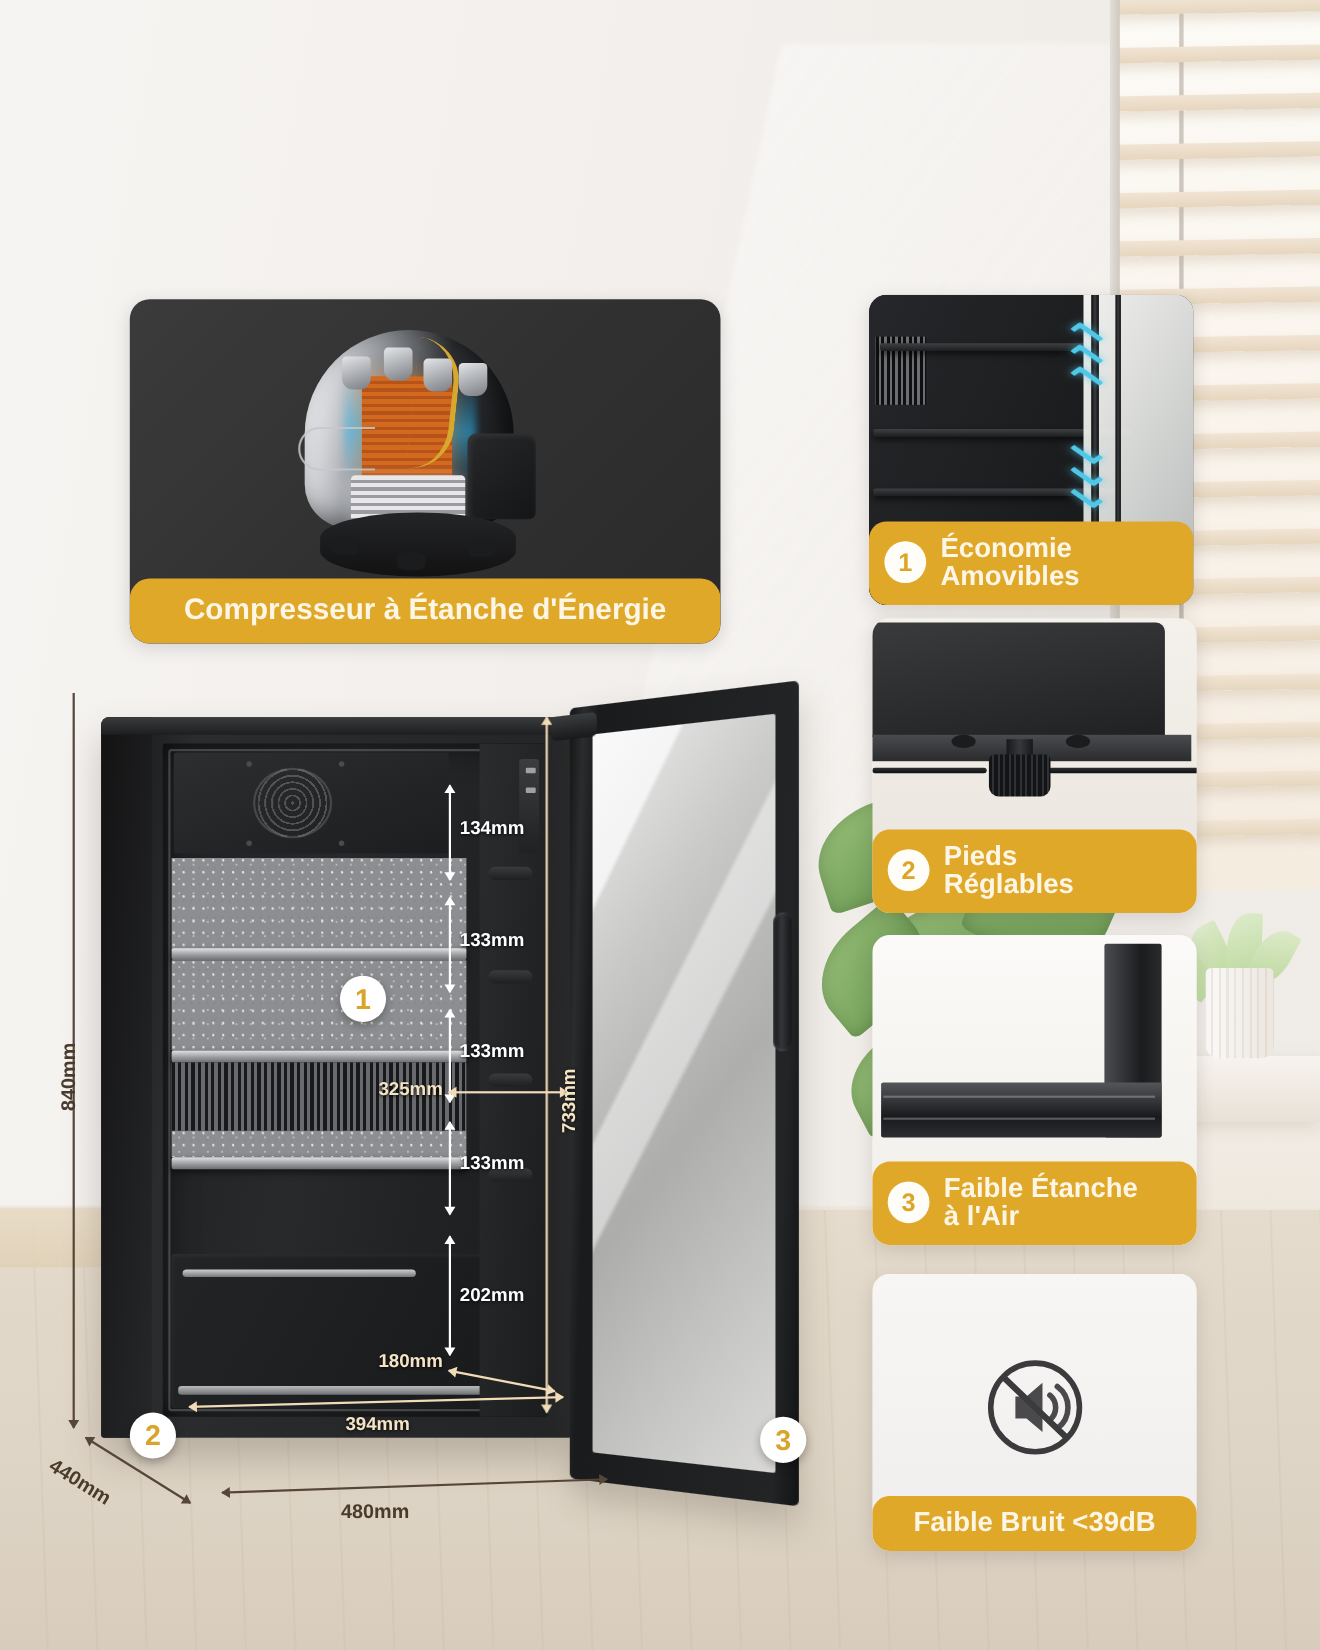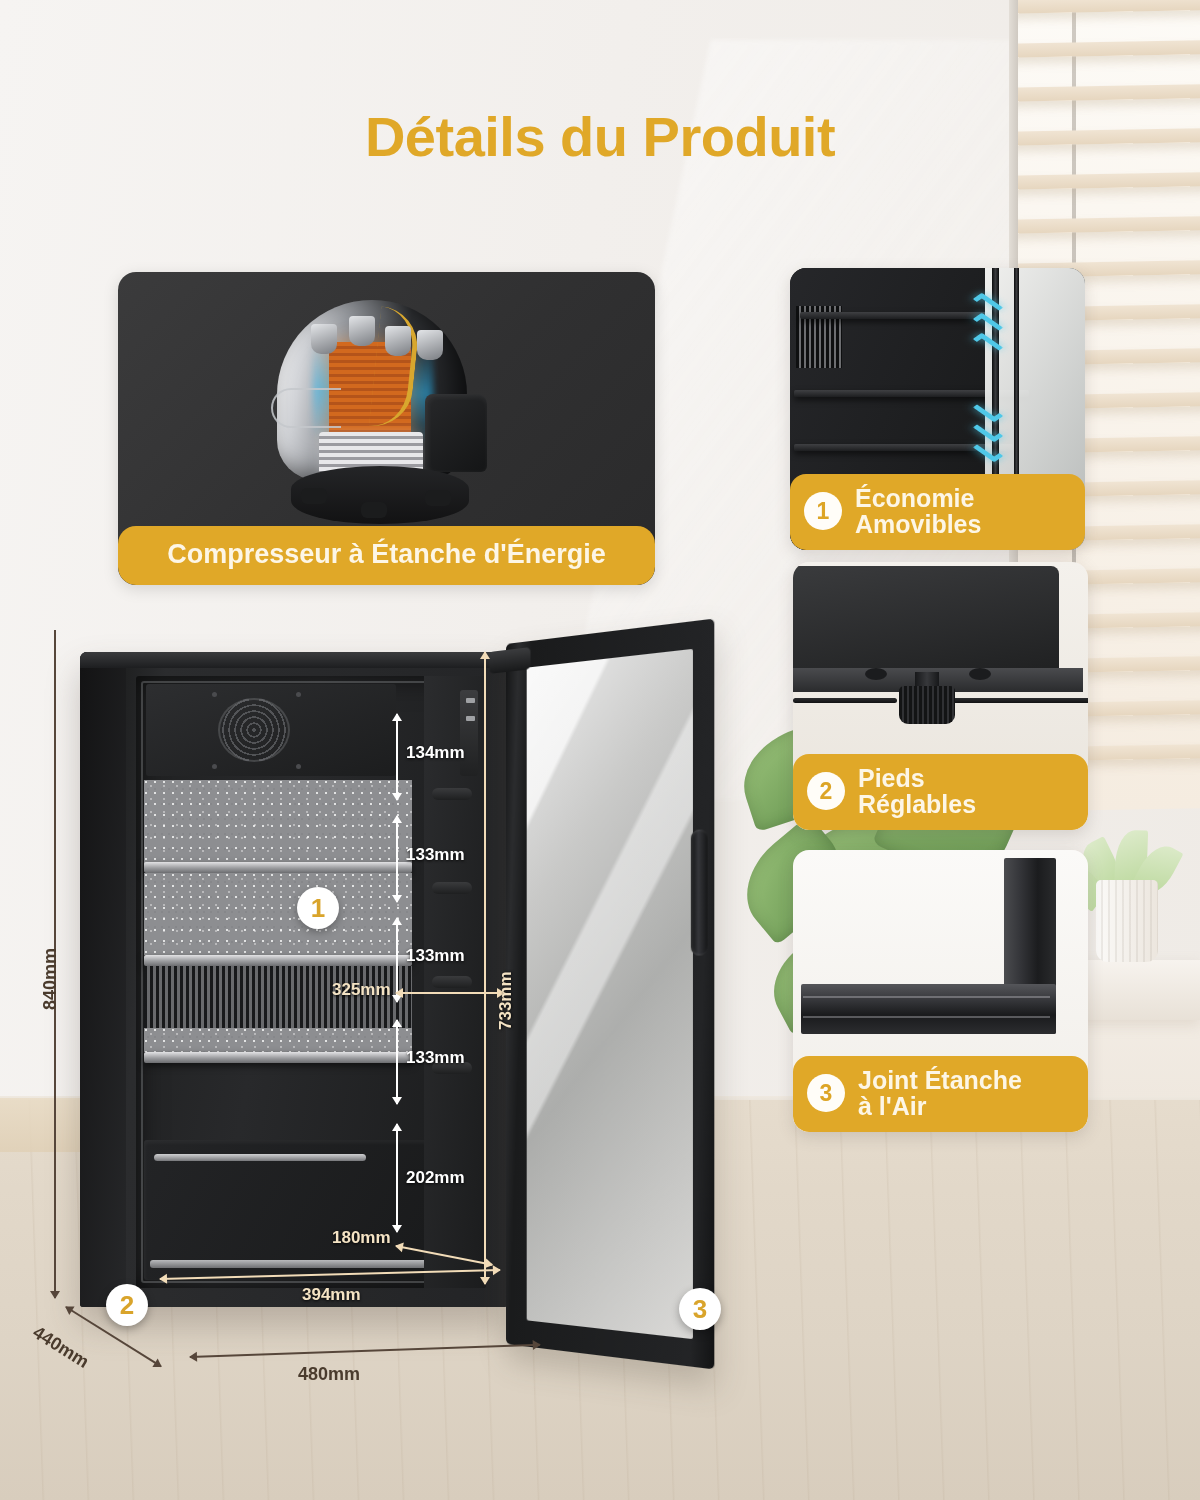--- a/index.html
+++ b/index.html
@@ -220,21 +220,21 @@
     background: #e0a828;
     color: #fdf6e6;
     font-size: 27px;
     font-weight: 700;
     text-align: center;
     padding: 13px 0 15px;
     border-radius: 18px;
   }
 
   
-  .fridge-area { position:absolute; left:44px; top:630px; width:720px; height:790px;text-align:right; }
+  .fridge-area { position:absolute; left:56px; top:630px; width:720px; height:790px;text-align:right; }
 
   .fridge-body {
     position:absolute; left:36px; top:22px; width:428px; height:655px;
     background:linear-gradient(95deg,#18191a 0%,#202122 10%,#2b2c2e 18%,#232426 100%);
     border-radius:7px 4px 3px 3px;
     box-shadow:0 18px 34px rgba(80,70,60,.28);
   }
   .fridge-side {
     position:absolute; left:0; top:0; width:46px; height:100%;
     background:linear-gradient(95deg,#131314,#262729);
@@ -546,21 +546,20 @@
       <div class="leafy" style="left:48px; top:18px; width:32px; height:54px; transform:rotate(28deg);"></div>
       <div class="leafy" style="left:6px;  top:34px; width:30px; height:44px; transform:rotate(-52deg);"></div>
     </div>
     <div class="pot"></div>
 
     <div class="baseboard"></div>
     <div class="floor"></div>
     <div class="wood-strip"></div>
   </div>
 
-  <div class="title">Détails du Produit</div>
 
   <div class="compressor-card">
     <div class="compressor-img">
       <div class="comp-dome"></div>
       <div class="comp-glow"></div>
       <div class="comp-coil"></div>
       <div class="comp-fins"></div>
       <div class="comp-tube"></div>
       <div class="comp-cap" style="left:54px; top:34px;"></div>
       <div class="comp-cap" style="left:92px; top:26px;"></div>
@@ -714,19 +713,33 @@
 
   <div class="rcard" style="left:793px; top:850px; height:282px;">
     <div class="photo seal-photo">
       <div class="sl-vert"></div>
       <div class="sl-horz"></div>
       <div class="sl-line" style="left:10px; right:38px; top:146px;"></div>
       <div class="sl-line" style="left:10px; right:38px; top:166px;"></div>
     </div>
     <div class="label">
       <span class="lbl-badge">3</span>
-      <span class="lbl-text">Joint Étanche
+      <span class="lbl-text">Faible Étanche
 à l'Air</span>
     </div>
   </div>
 
+  <div class="rcard" style="left:793px; top:1158px; height:252px;">
+    <div class="photo noise-photo">
+      <svg class="mute-icon" viewBox="0 0 100 100">
+        <circle cx="50" cy="50" r="36" fill="none" stroke="#3b3b3d" stroke-width="4.5"></circle>
+        <path d="M34 41 h9 L56 30 v40 L43 59 h-9 z" fill="#4a4a4c"></path>
+        <path d="M62 40 a13 13 0 0 1 0 20" fill="none" stroke="#4a4a4c" stroke-width="4.5" stroke-linecap="round"></path>
+        <path d="M68 33 a21 21 0 0 1 0 34" fill="none" stroke="#4a4a4c" stroke-width="4.5" stroke-linecap="round"></path>
+        <line x1="25" y1="26" x2="75" y2="74" stroke="#3b3b3d" stroke-width="5" stroke-linecap="round"></line>
+      </svg>
+    </div>
+    <div class="label" style="justify-content:center;">
+      <span class="lbl-text" style="text-align:center;">Faible Bruit &lt;39dB</span>
+    </div>
+  </div>
 
 </div>
 
 </body></html>

